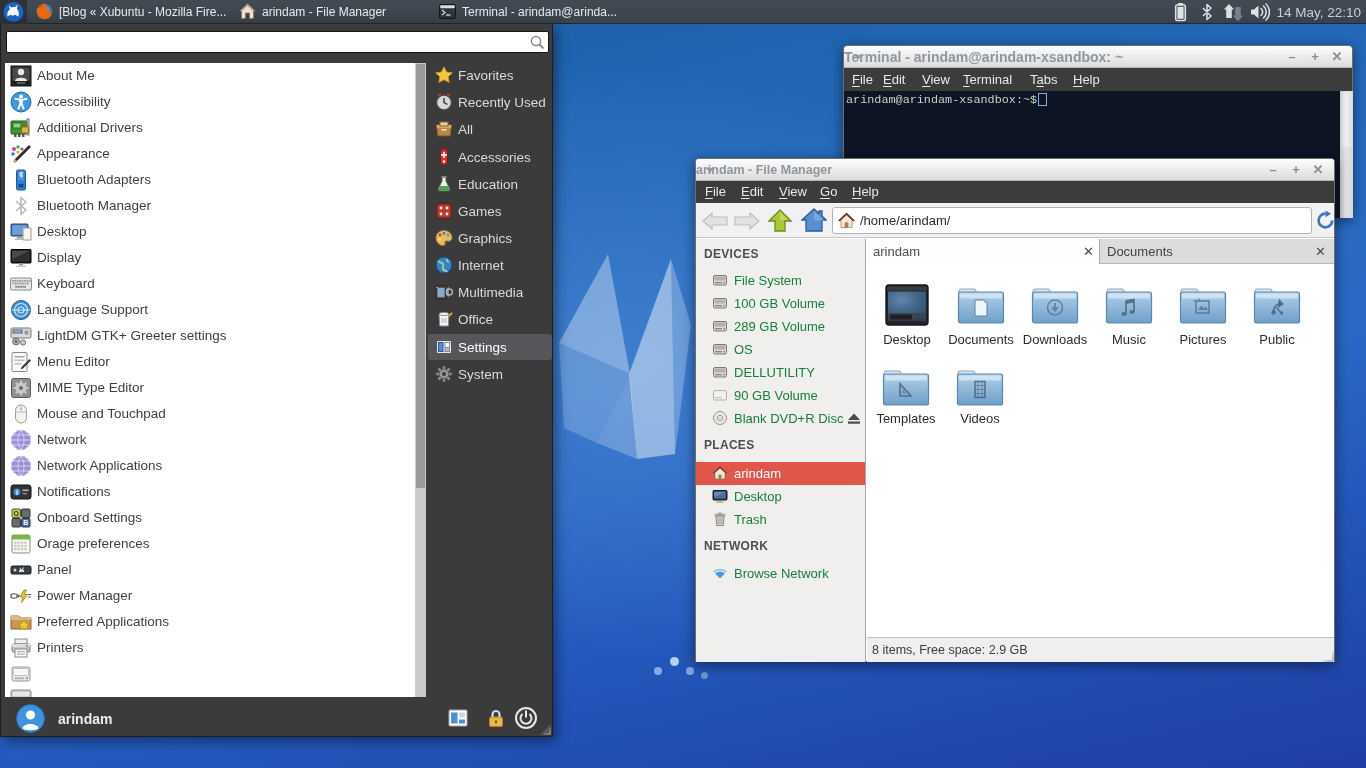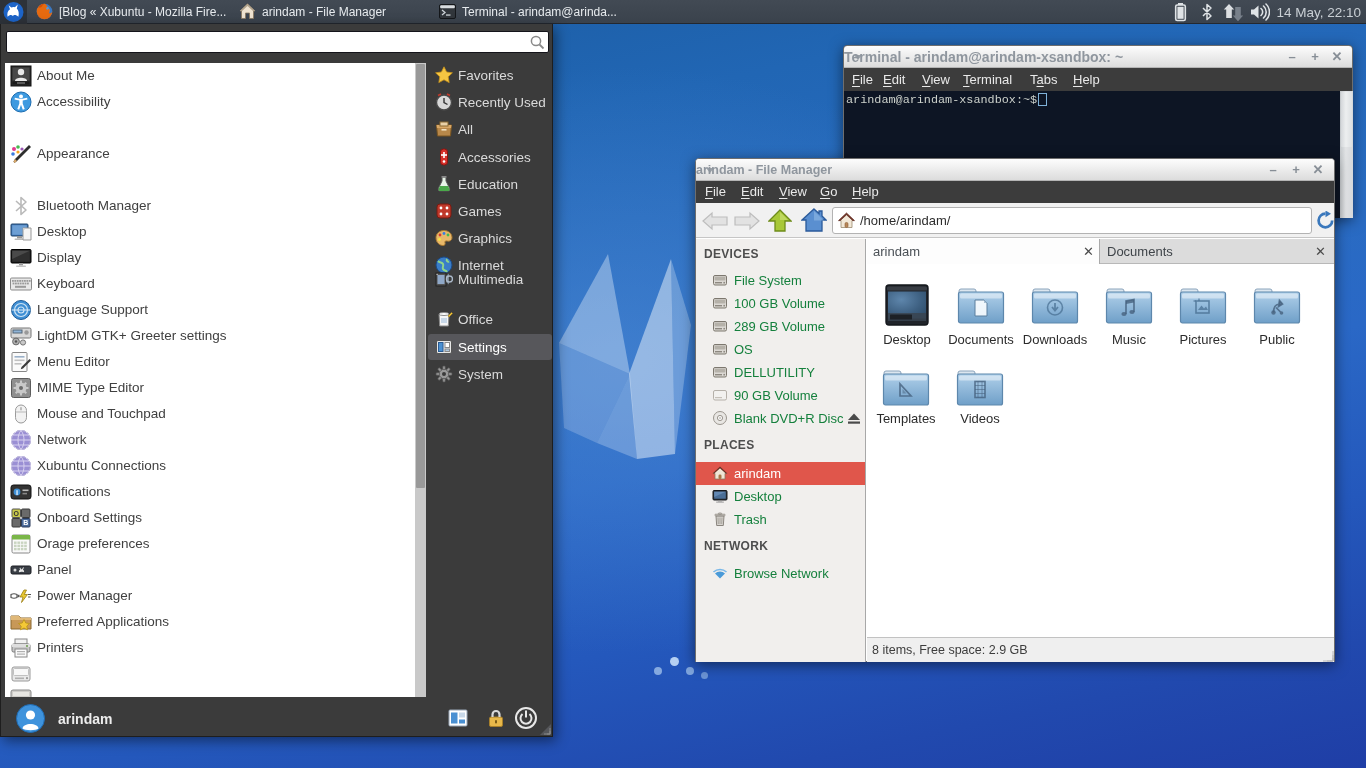--- a/index.html
+++ b/index.html
@@ -130,31 +130,53 @@
           <div class="mtx">About Me</div>
         </div>
         <div class="mrow" style="top:25.5px">
           <div class="mic"><svg width="24" height="24" viewBox="0 0 24 24">
               <circle cx="12" cy="12" r="10" fill="#3d9ae0" stroke="#1c6cb0"></circle>
               <circle cx="12" cy="6.6" r="2" fill="#fff"></circle>
               <path d="M5.5,9.5 L10.3,10.5 10.3,13.5 8.3,19 10.2,19.7 12,14.8 13.8,19.7 15.7,19 13.7,13.5 13.7,10.5 18.5,9.5 18.1,7.7 12,9 5.9,7.7Z" fill="#fff"></path>
             </svg></div>
           <div class="mtx">Accessibility</div>
         </div>
+        <div class="mrow" style="top:51.5px">
+          <div class="mic"><svg width="24" height="24" viewBox="0 0 24 24">
+              <rect x="2" y="5" width="16" height="13" rx="1" fill="#3f9637" stroke="#1f5c1a"></rect>
+              <rect x="4" y="7" width="8" height="5" fill="#8fd485" stroke="#2a6b24"></rect>
+              <rect x="5" y="18" width="2.5" height="3" fill="#555"></rect>
+              <rect x="9" y="18" width="2.5" height="3" fill="#555"></rect>
+              <rect x="13" y="18" width="2.5" height="3" fill="#555"></rect>
+              <rect x="18" y="3" width="2" height="16" fill="#c9c9c9" stroke="#777"></rect>
+              <rect x="12.5" y="11" width="7" height="6" rx="1" fill="#e0b83c" stroke="#8a6d14"></rect>
+              <path d="M14,11 v-1.5 a2,2 0 0 1 4,0 V11" stroke="#8a6d14" stroke-width="1.4" fill="none"></path>
+            </svg></div>
+          <div class="mtx">Additional Drivers</div>
+        </div>
         <div class="mrow" style="top:77.5px">
           <div class="mic"><svg width="24" height="24" viewBox="0 0 24 24">
               <path d="M20,3 L22,5 8,19 5.5,21 4.5,19.5 6,17Z" fill="#2e2e2e"></path>
               <path d="M6,17 L8,19 5.5,21 4.5,19.5Z" fill="#d8a86a"></path>
               <circle cx="5" cy="7" r="2" fill="#e23a8e"></circle>
               <circle cx="9" cy="5" r="1.8" fill="#47b94f"></circle>
               <circle cx="4" cy="12" r="1.8" fill="#3a7de0"></circle>
               <circle cx="9" cy="10" r="1.6" fill="#f5a623"></circle>
               <circle cx="13" cy="7" r="1.6" fill="#9b59b6"></circle>
             </svg></div>
           <div class="mtx">Appearance</div>
+        </div>
+        <div class="mrow" style="top:103.5px">
+          <div class="mic"><svg width="24" height="24" viewBox="0 0 24 24">
+              <rect x="7.5" y="2" width="9" height="20" rx="1.5" fill="#2f7fd0" stroke="#1a5a9e"></rect>
+              <rect x="9" y="3.5" width="6" height="9" fill="#4796e0"></rect>
+              <path d="M10.5,5.5 L13.5,8 12,9.2 12,3.8 13.5,5 10.5,7.5" stroke="#fff" stroke-width="0.9" fill="none"></path>
+              <rect x="9.5" y="16" width="5" height="3.5" fill="#1a4a80"></rect>
+            </svg></div>
+          <div class="mtx">Bluetooth Adapters</div>
         </div>
         <div class="mrow" style="top:129.5px">
           <div class="mic"><svg width="24" height="24" viewBox="0 0 24 24">
               <path d="M7,7 L17,16 12,20.5 12,3.5 17,8 7,17" stroke="#b9b9b9" stroke-width="1.6" fill="none" stroke-linejoin="round"></path>
             </svg></div>
           <div class="mtx">Bluetooth Manager</div>
         </div>
         <div class="mrow" style="top:155.5px">
           <div class="mic"><svg width="24" height="24" viewBox="0 0 24 24">
               <rect x="2" y="4" width="17" height="12" rx="1" fill="#3a70b0" stroke="#24486e"></rect>
@@ -259,21 +281,21 @@
               <path d="M12,2.5 C8,7 8,17 12,21.5 M12,2.5 C16,7 16,17 12,21.5" stroke="#d8d2f0" stroke-width="1" fill="none"></path>
             </svg></div>
           <div class="mtx">Network</div>
         </div>
         <div class="mrow" style="top:389.5px">
           <div class="mic"><svg width="24" height="24" viewBox="0 0 24 24">
               <circle cx="12" cy="12" r="9.5" fill="#9a8fd4" stroke="#5a4fa0"></circle>
               <path d="M12,2.5 a9.5,9.5 0 0 0 0,19 M12,2.5 a9.5,9.5 0 0 1 0,19 M2.5,12 L21.5,12 M4,7 L20,7 M4,17 L20,17" stroke="#d8d2f0" stroke-width="1" fill="none"></path>
               <path d="M12,2.5 C8,7 8,17 12,21.5 M12,2.5 C16,7 16,17 12,21.5" stroke="#d8d2f0" stroke-width="1" fill="none"></path>
             </svg></div>
-          <div class="mtx">Xubuntu Connections</div>
+          <div class="mtx">Network Applications</div>
         </div>
         <div class="mrow" style="top:415.5px">
           <div class="mic"><svg width="24" height="24" viewBox="0 0 24 24">
               <rect x="2" y="5" width="20" height="14" rx="2.5" fill="#333" stroke="#111"></rect>
               <circle cx="8" cy="12" r="3.4" fill="#3f8fd4"></circle>
               <text x="8" y="14.6" font-size="7.5" fill="#fff" text-anchor="middle" font-family="Liberation Sans" font-weight="bold">i</text>
               <rect x="13.5" y="9.5" width="6" height="1.6" fill="#bbb"></rect>
               <rect x="13.5" y="12.8" width="4.5" height="1.6" fill="#888"></rect>
             </svg></div>
           <div class="mtx">Notifications</div>
@@ -424,21 +446,21 @@
         <div class="ctx" style="">Graphics</div>
       </div>
       <div class="crow" style="top:228px">
         <div class="cic"><svg width="18" height="18" viewBox="0 0 18 18">
             <circle cx="9" cy="9" r="8" fill="#3a7dc8" stroke="#1a4a86"></circle>
             <path d="M3,5 C5,7 7,6 8,8 9,10 7,11 8,13 9,15 11,14 12,16" fill="none" stroke="#8fd48a" stroke-width="2"></path>
             <path d="M12,3 C11,5 13,6 14,5.5" fill="none" stroke="#8fd48a" stroke-width="2"></path>
           </svg></div>
         <div class="ctx" style="">Internet</div>
       </div>
-      <div class="crow" style="top:242px">
+      <div class="crow" style="top:255px">
         <div class="cic"><svg width="18" height="18" viewBox="0 0 18 18">
             <rect x="1" y="3" width="10" height="13" fill="#555" stroke="#222"></rect>
             <rect x="2.5" y="5" width="7" height="9" fill="#8fa8c8"></rect>
             <rect x="1.5" y="3.8" width="1.2" height="1.2" fill="#ccc"></rect>
             <path d="M11,6 L14,3.5 14,14.5 11,12Z" fill="#7a8894"></path>
             <circle cx="14.5" cy="9" r="3" fill="none" stroke="#aab8c8" stroke-width="1.4"></circle>
           </svg></div>
         <div class="ctx" style="">Multimedia</div>
       </div>
       <div class="crow" style="top:282px">

